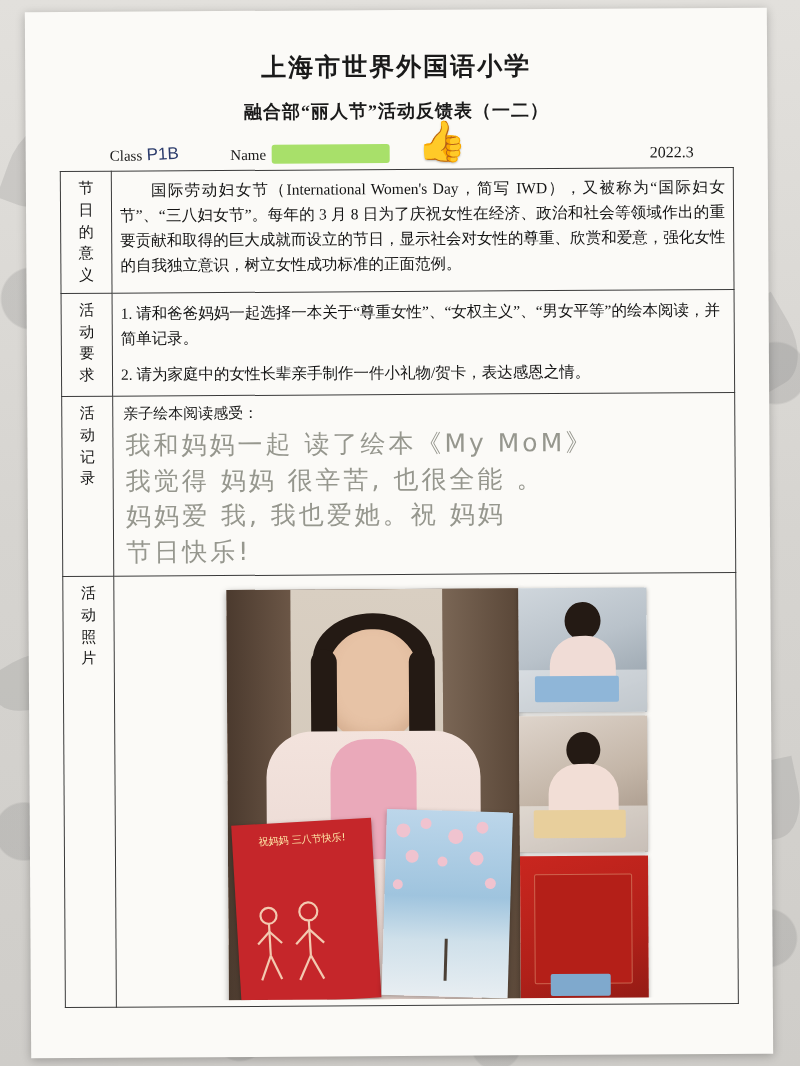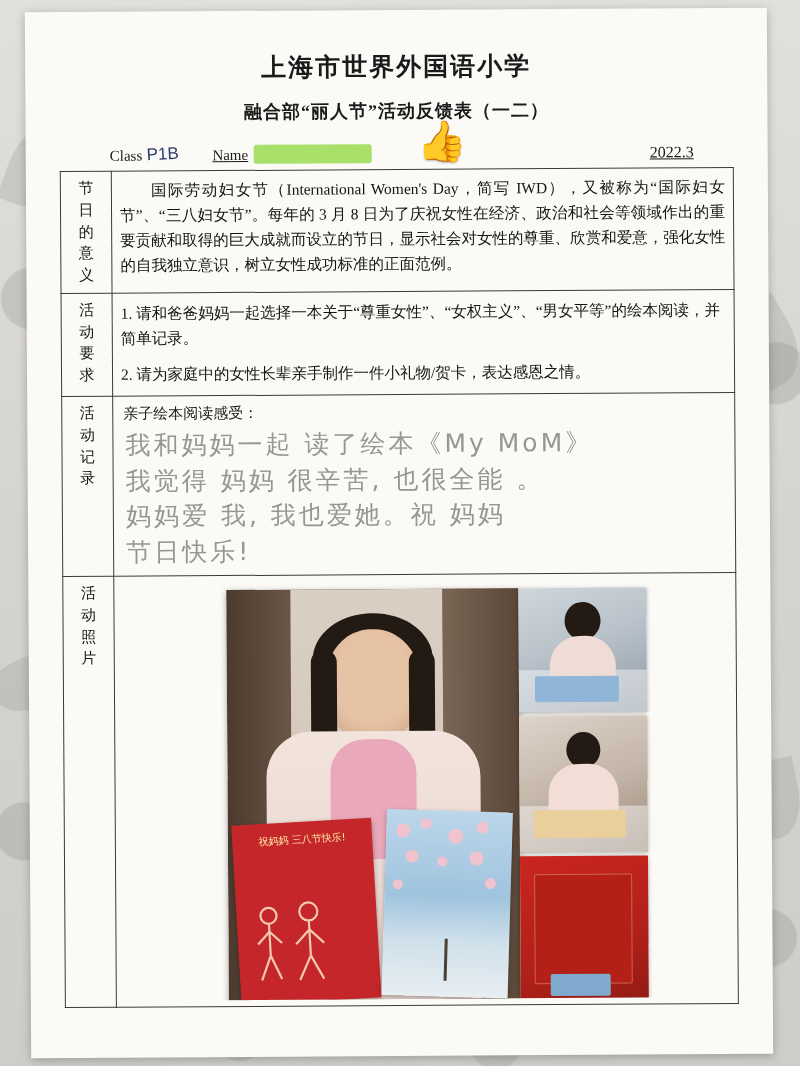--- a/index.html
+++ b/index.html
@@ -91,36 +91,35 @@
   }
   .meta-label { font-family: "Liberation Serif", serif; margin-left: 24px; }
   .meta-hand {
     font-family: "Liberation Sans", sans-serif;
     font-size: 17px;
     color: #2b3b6b;
     margin-left: 4px;
     transform: rotate(-3deg);
     display: inline-block;
   }
-  .meta-name { margin-left: 34px; text-decoration: underline; }
+  .meta-name { margin-left: 52px; }
   .redaction {
     display: inline-block;
     width: 118px;
     height: 19px;
     background: #a8e06a;
     border-radius: 3px;
     margin-left: 6px;
     vertical-align: middle;
   }
   .meta-date {
     position: absolute;
     right: 34px;
     bottom: 0;
     font-size: 16px;
-    text-decoration: underline;
   }
 
   .thumb-emoji {
     position: absolute;
     left: 392px;
     top: 112px;
     font-size: 40px;
     line-height: 1;
     color: #e8b63c;
     text-shadow: 0 1px 2px rgba(0,0,0,0.25);

